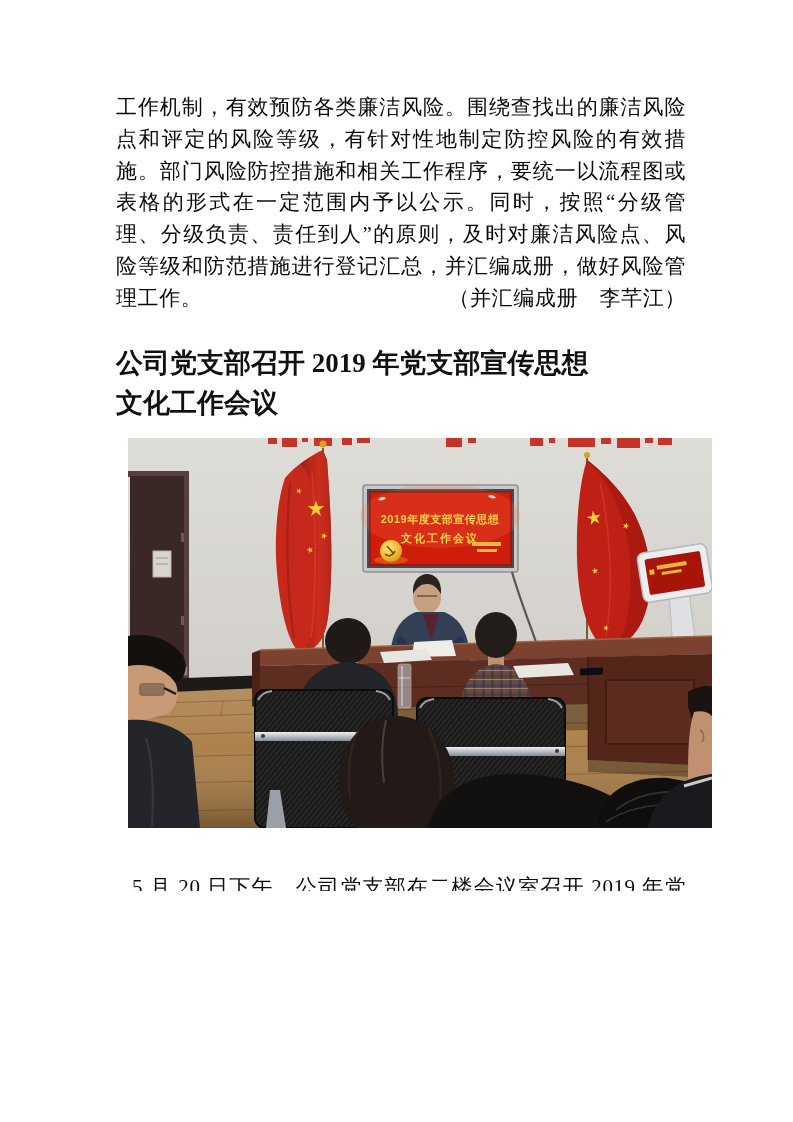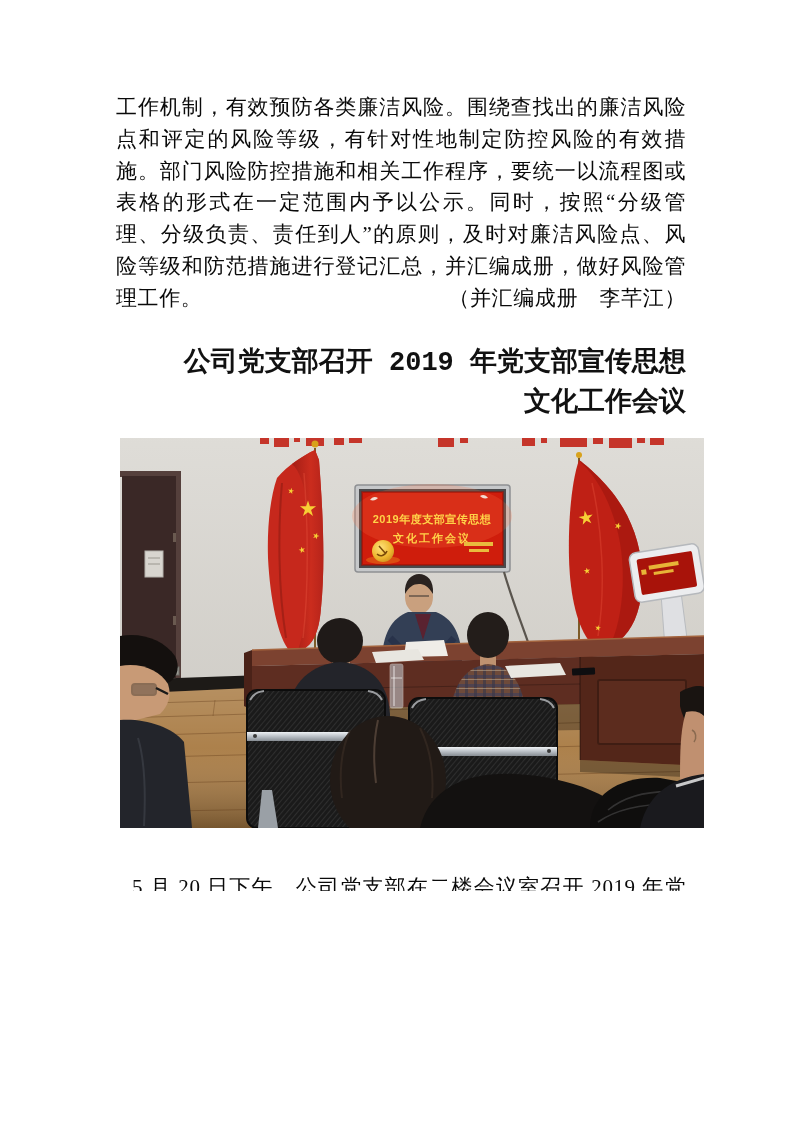--- a/index.html
+++ b/index.html
@@ -22,30 +22,30 @@
     font-size:21px;
     line-height:31.8px;
     letter-spacing:0.6px;
     text-align:justify;
     color:#0a0a0a;
   }
   p.body-text .byline{ float:right; }
   p.indent{ text-indent:16px;margin-top:44px; }
   .article-title{
     margin:28px 0 0 0;
-    font-family:Liberation Mono, monospace;
+    font-family:Liberation Serif, serif;
     font-weight:600;
     font-size:27px;
     line-height:40px;
-    text-align:right;
+    text-align:left;
     color:#111;
   }
   .article-title .title-line{display:block;}
   figure.photo{
-    margin:15px 0 0 4px;
+    margin:15px 0 0 12px;
     width:584px;height:390px;
     padding:0;
   }
   figure.photo svg{display:block;}
   .para2{ margin-top:34px; }
   .page-number{
     position:absolute;
     left:0;right:0;top:1038px;
     text-align:center;
     font-size:15px;

